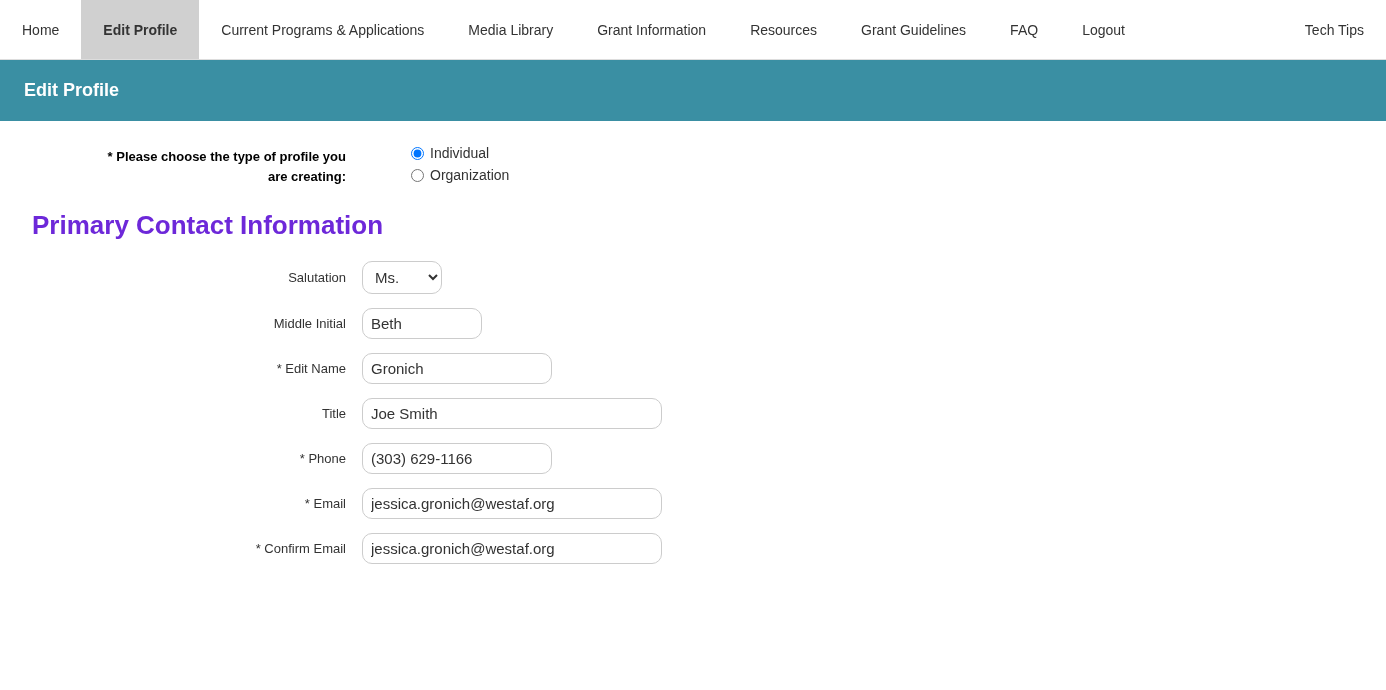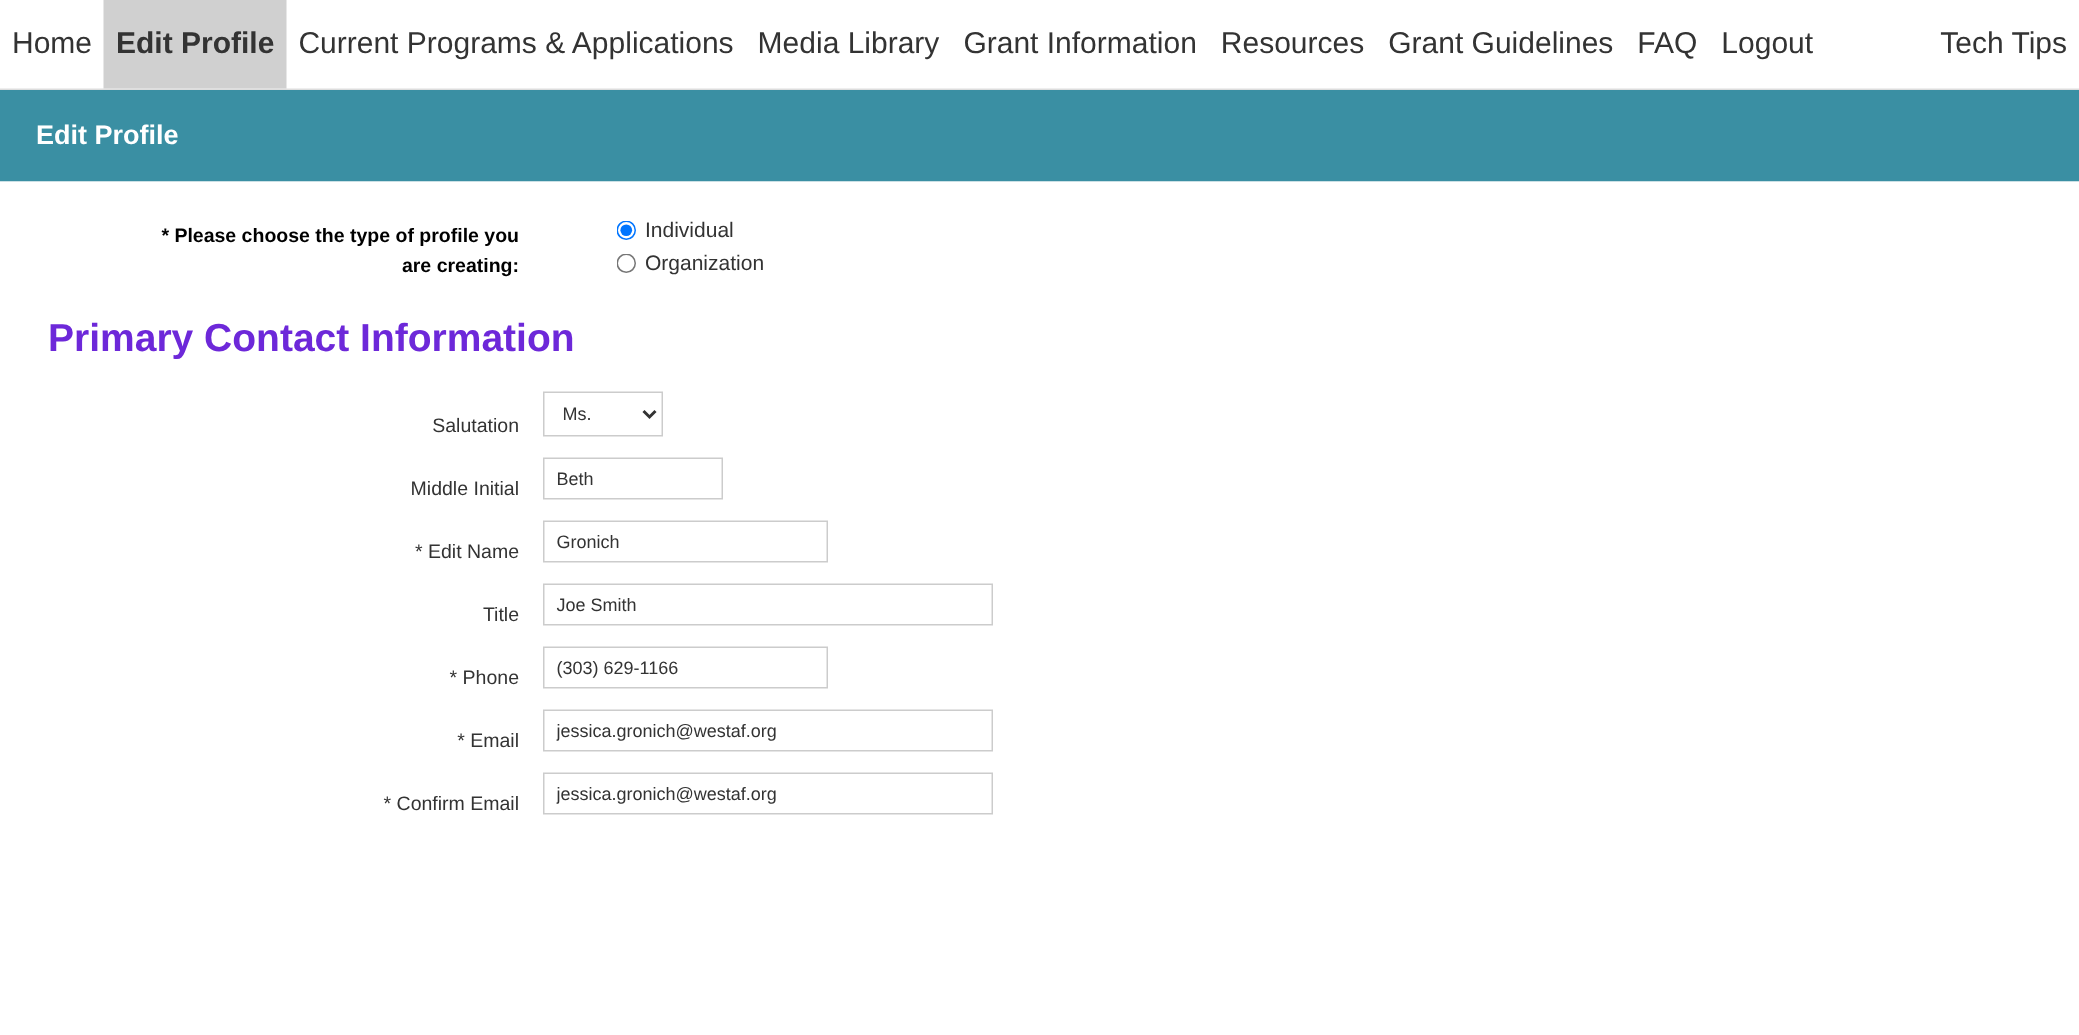--- a/index.html
+++ b/index.html
@@ -9,23 +9,23 @@
     .nav-bar {
       background: #ffffff;
       border-bottom: 1px solid #ddd;
       display: flex;
       align-items: stretch;
       height: 60px;
     }
     .nav-item {
       display: flex;
       align-items: center;
-      padding: 0 8px;
+      padding: 0 22px;
       cursor: pointer;
-      font-size: 20px;
+      font-size: 14px;
       color: #333;
       border: none;
       background: none;
       white-space: nowrap;
       text-decoration: none;
       text-align: center;
     }
     .nav-item.active {
       background: #d0d0d0;
       font-weight: bold;
@@ -87,37 +87,37 @@
     .section-heading {
       font-size: 26px;
       font-weight: bold;
       color: #6d28d9;
       margin-bottom: 20px;
     }
 
     
     .form-row {
       display: flex;
-      align-items: flex-end;
+      align-items: center;
       margin-bottom: 14px;
     }
     .form-label {
       width: 330px;
       text-align: right;
       padding-right: 16px;
       font-size: 13px;
       color: #333;
       font-weight: normal;
       flex-shrink: 0;
     }
     .form-control {
       border: 1px solid #ccc;
-      border-radius: 0;
+      border-radius: 10px;
       padding: 6px 8px;
-      font-size: 12px;
+      font-size: 15px;
       color: #333;
       background: #fff;
       outline: none;
     }
     select.form-control {
       padding-right: 24px;
       appearance: auto;
     }
     input.form-control { }
     .input-with-icon {

